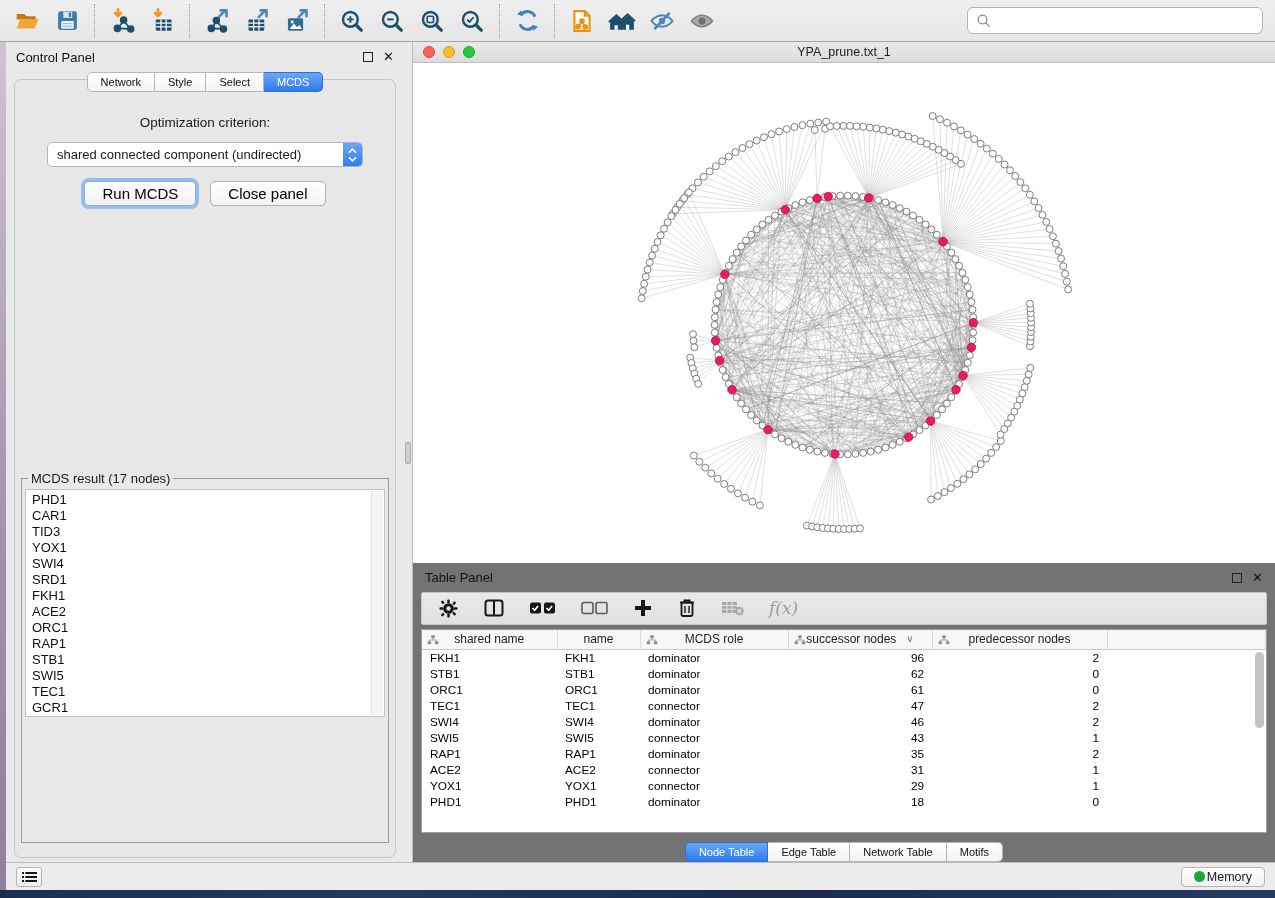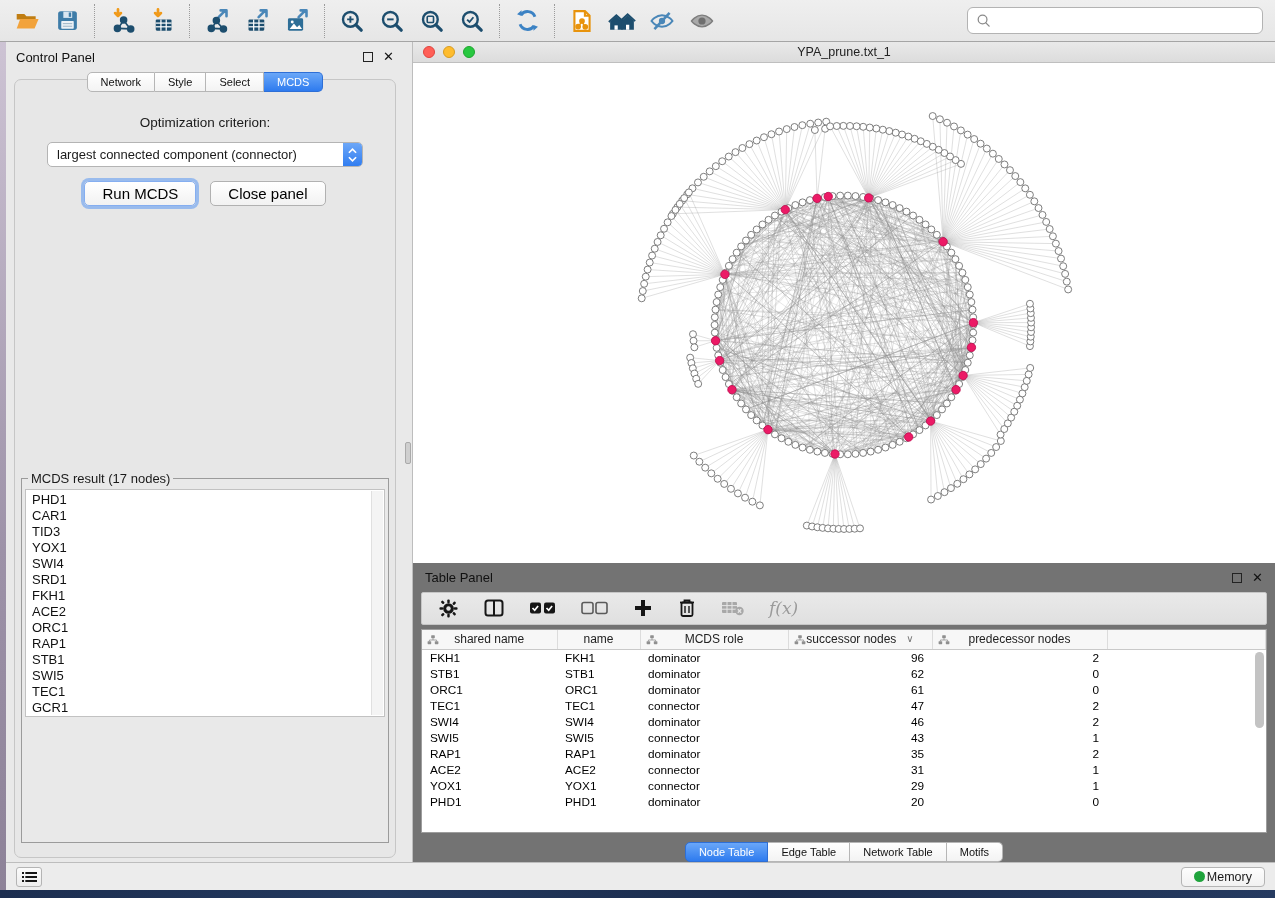--- a/index.html
+++ b/index.html
@@ -295,21 +295,21 @@
           </div>
           <div class="cp-tabs seg">
             <button class="segbtn">Network</button>
             <button class="segbtn">Style</button>
             <button class="segbtn">Select</button>
             <button class="segbtn active">MCDS</button>
           </div>
           <div class="cp-content">
             <div class="opt-label">Optimization criterion:</div>
             <div class="dropdown">
-              <span class="val">largest connected component (connector)</span>
+              <span class="val">shared connected component (undirected)</span>
               <span class="spin">
                 <svg width="9" height="6" viewBox="0 0 10 6">
                     <path d="M1 5l4-4 4 4" stroke="#fff" stroke-width="1.8" fill="none"></path>
                   </svg>
                 <svg width="9" height="6" viewBox="0 0 10 6">
                     <path d="M1 1l4 4 4-4" stroke="#fff" stroke-width="1.8" fill="none"></path>
                   </svg>
               </span>
             </div>
             <div class="cp-buttons">
@@ -1576,21 +1576,21 @@
                       <td>YOX1</td>
                       <td>connector</td>
                       <td class="num">29</td>
                       <td class="num">1</td>
                       <td></td>
                     </tr>
                   <tr>
                       <td>PHD1</td>
                       <td>PHD1</td>
                       <td>dominator</td>
-                      <td class="num">20</td>
+                      <td class="num">18</td>
                       <td class="num">0</td>
                       <td></td>
                     </tr>
                 </tbody>
               </table>
               <div class="tbl-scroll"></div>
             </div>
             <div class="tp-tabs seg">
               <button class="segbtn active">Node Table</button>
               <button class="segbtn">Edge Table</button>

